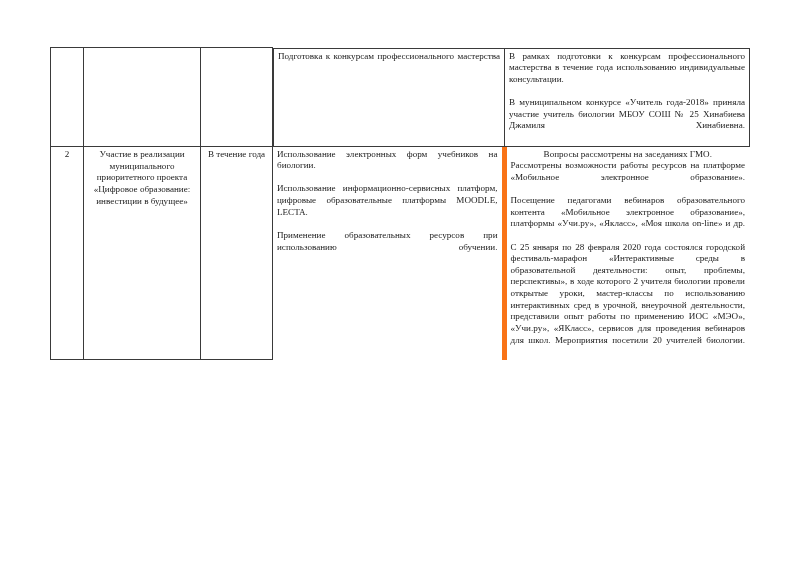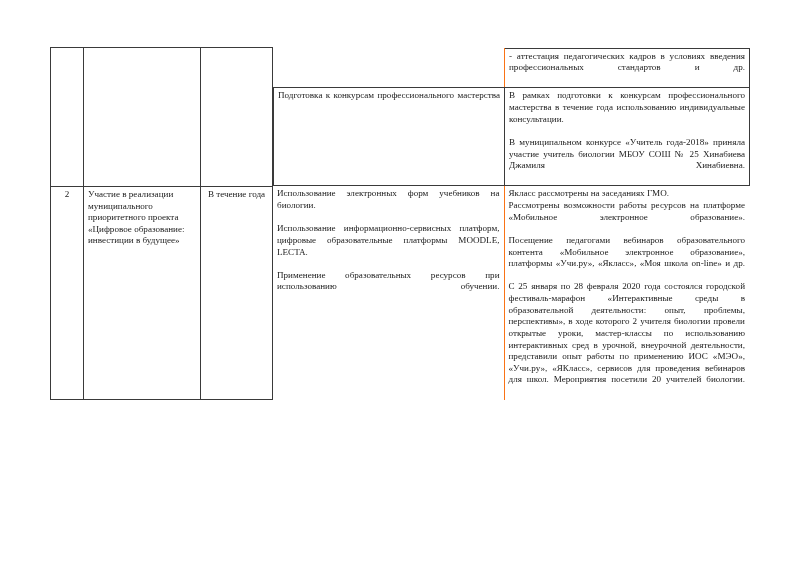--- a/index.html
+++ b/index.html
@@ -55,29 +55,29 @@
   }
   .sub-table td {
     border: 1px solid #3a3a3a;
     vertical-align: top;
     padding: 2px 4px 2px 4px;
     text-align: justify;
   }
   .sub-table td.s-cont { width: 231px; }
   .sub-table td.s-res  { width: 245px; }
   .sub-table td.blank  { border-left: none; border-top: none; }
-  .sub-table tr.first td.s-cont { border-top: none; border-left: none; border-right: 1px solid #f97316; margin-left: 32px; }
+  .sub-table tr.first td.s-cont { border-top: none; border-left: none; border-right: 5px solid #f97316; margin-left: 32px; }
 
   .para {
     margin: 0;
     text-align: justify;
     text-justify: inter-word;
   }
   .para + .para { margin-top: 0px; }
-  .left { text-align: left; }
+  .left { text-align: center; }
   .center { text-align: center; }
   
   .stretch::after {
     content: "";
     display: inline-block;
     width: 100%;
   }
 </style>
 </head>
 <body>
@@ -97,26 +97,20 @@
         <td class="c-num"></td>
         <td class="c-event"></td>
         <td class="c-date"></td>
         <td class="nested-host">
           <table class="sub-table">
             <colgroup>
               <col style="width:231px">
               <col style="width:245px">
             </colgroup>
             <tbody>
-              <tr class="first">
-                <td class="s-cont blank"></td>
-                <td class="s-res">
-                  <p class="para stretch">-  аттестация  педагогических  кадров  в условиях  введения  профессиональных стандартов и др.</p>
-                </td>
-              </tr>
               <tr>
                 <td class="s-cont">
                   <p class="para stretch">Подготовка к конкурсам профессионального мастерства</p>
                 </td>
                 <td class="s-res">
                   <p class="para stretch">В  рамках  подготовки  к  конкурсам профессионального  мастерства  в  течение года  использованию  индивидуальные консультации.</p>
                   <p class="para stretch">В муниципальном конкурсе «Учитель года-2018»  приняла  участие  учитель  биологии МБОУ  СОШ  № 25  Хинабиева  Джамиля Хинабиевна.</p>
                 </td>
               </tr>
             </tbody>
@@ -139,21 +133,21 @@
               <col style="width:245px">
             </colgroup>
             <tbody>
               <tr class="first">
                 <td class="s-cont" style="border-top:none;border-left:none;border-bottom:none;">
                   <p class="para stretch">Использование  электронных  форм учебников на биологии.</p>
                   <p class="para stretch">Использование  информационно-сервисных  платформ,  цифровые образовательные  платформы  MOODLE, LECTA.</p>
                   <p class="para stretch">Применение  образовательных  ресурсов при использованию обучении.</p>
                 </td>
                 <td class="s-res" style="border-top:none;border-right:none;border-bottom:none;">
-                  <p class="para left">Яклacc рассмотрены на заседаниях ГМО.</p>
+                  <p class="para left">Вопросы рассмотрены на заседаниях ГМО.</p>
                   <p class="para stretch">Рассмотрены возможности работы ресурсов на  платформе  «Мобильное  электронное образование».</p>
                   <p class="para stretch">Посещение  педагогами  вебинаров образовательного  контента  «Мобильное электронное  образование»,  платформы «Учи.ру», «Яклacc», «Моя школа on-line» и др.</p>
                   <p class="para stretch">С  25  января  по  28  февраля  2020  года состоялся  городской  фестиваль-марафон «Интерактивные  среды  в  образовательной деятельности:  опыт,  проблемы, перспективы»,  в  ходе  которого  2  учителя биологии  провели  открытые  уроки,  мастер-классы  по  использованию  интерактивных сред  в  урочной,  внеурочной  деятельности, представили  опыт  работы  по  применению ИОС  «МЭО»,  «Учи.ру»,  «ЯКласс»,  сервисов для  проведения  вебинаров  для  школ. Мероприятия  посетили  20  учителей биологии.</p>
                 </td>
               </tr>
             </tbody>
           </table>
         </td>
       </tr>
     </tbody>

